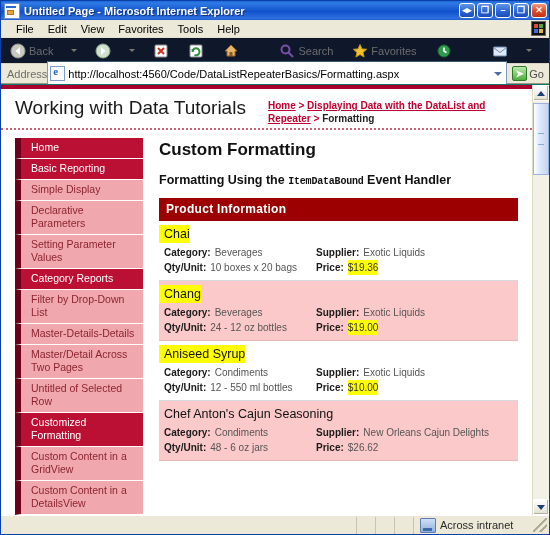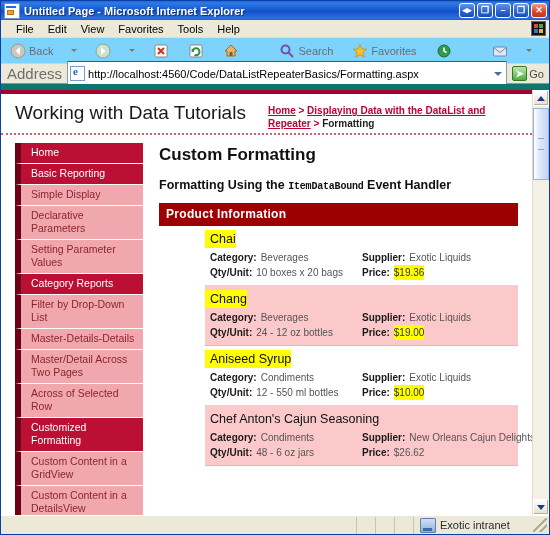--- a/index.html
+++ b/index.html
@@ -85,21 +85,21 @@
     display: grid; grid-template-columns: 1fr 1fr; grid-template-rows: 1fr 1fr;
     padding: 2px; gap: 1px;
   }
   #menubar-logo i { display:block; }
   #menubar-logo i:nth-child(1){ background:#d84a3a; }
   #menubar-logo i:nth-child(2){ background:#4ca64c; }
   #menubar-logo i:nth-child(3){ background:#3b6fd4; }
   #menubar-logo i:nth-child(4){ background:#e3b63c; }
   
   #toolbar {
-    height: 26px; background: #7dd3fc;
+    height: 26px; background: #0f172a;
     display: flex; align-items: center;
     padding-left: 6px; box-sizing: border-box;
     border-bottom: 1px solid #d8d4c0;
     flex: none; gap: 13px;
   }
   .tb-btn {
     display: flex; align-items: center; gap: 3px;
     padding: 2px 3px; font-size: 11px; color: #6d6d6d;
     white-space: nowrap;
   }
@@ -110,21 +110,21 @@
     margin: 0 2px;
   }
   .ico { width: 16px; height: 16px; position: relative; flex: none; display:block; }
   
   #addressbar {
     height: 20px; background: #ece9d8;
     display: flex; align-items: center;
     padding: 0 3px 0 6px; box-sizing: border-box;
     border-bottom: 1px solid #9a9684; flex: none;
   }
-  #address-label { font-size: 15px; color: #6d6d6d; margin-right: 5px; }
+  #address-label { font-size: 11px; color: #6d6d6d; }
   #address-field {
     flex: 1 1 auto; height: 17px; background: #ffffff;
     border: 1px solid #7f9db9; border-top-color: #3c5a75;
     display: flex; align-items: center; padding: 12px 1px;
     box-sizing: border-box; min-width: 0;
   }
   #address-ie-icon {
     width: 13px; height: 13px; flex: none; margin: 0 3px 0 1px;
     background: #ffffff; border: 1px solid #7c9ec9; position: relative;
   }
@@ -154,21 +154,21 @@
     width: 15px; height: 15px; border-radius: 2px;
     background: linear-gradient(to bottom,#b9e9a8,#4fae3f);
     border: 1px solid #2f7a26; box-sizing: border-box;
     display:flex; align-items:center; justify-content:center;
     color:#ffffff; font-size:10px; font-weight:bold;
   }
   
   #viewport {
     flex: 1 1 auto; display: flex; min-height: 0;
     background: #3b82f6; position: relative;
-    border-top: 6px solid #0f766e;
+    border-top: 1px solid #0f766e;
     justify-content: flex-end;
   }
   #page {
     flex: 1 1 auto; overflow: hidden; position: relative;
     background: #ffffff;
   }
   #page-inner { padding: 0; }
   
   #banner-rule { height: 4px; background: #a8002a; }
   #banner {
@@ -236,21 +236,20 @@
   }
   #grid-header {
     background: #9c0000; color: #ffffff;
     font-weight: bold; font-size: 12px;
     padding: 4px 0 5px 7px;
     letter-spacing: .3px;
   }
   .product {
     padding: 3px 0 5px 0;
     border-bottom: 1px solid #d9d9d9;
-    margin-left: 46px;
   }
   .product.alt { background: #fbc9c9; border-bottom-color: #e8b6b6; }
   .prod-name {
     font-size: 12.5px; color: #111111;
     padding: 2px 0 2px 5px; display: inline-block;
     margin-bottom: 2px;
   }
   .prod-name.hl { background: #ffff00; }
   .prod-fields {
     font-size: 10px; color: #4a4a4a;
@@ -547,21 +546,21 @@
           <div id="sidebar">
             <div class="nav-section">Home</div>
             <div class="nav-section">Basic Reporting</div>
             <div class="nav-link">Simple Display</div>
             <div class="nav-link">Declarative Parameters</div>
             <div class="nav-link">Setting Parameter Values</div>
             <div class="nav-section">Category Reports</div>
             <div class="nav-link">Filter by Drop-Down List</div>
             <div class="nav-link">Master-Details-Details</div>
             <div class="nav-link">Master/Detail Across Two Pages</div>
-            <div class="nav-link">Across of Selected Row</div>
+            <div class="nav-link">Untitled of Selected Row</div>
             <div class="nav-section">Customized Formatting</div>
             <div class="nav-link">Custom Content in a GridView</div>
             <div class="nav-link">Custom Content in a DetailsView</div>
 
           </div>
 
           <div id="content">
             <div id="h1">Custom Formatting</div>
             <div id="h2">
               <span>Formatting Using the </span><code>ItemDataBound</code><span> Event Handler</span>
@@ -689,18 +688,18 @@
     </div>
   </div>
 
   <div id="statusbar">
     <div id="status-left"></div>
     <div class="status-pane"></div>
     <div class="status-pane"></div>
     <div class="status-pane"></div>
     <div id="status-zone">
       <span id="zone-icon"></span>
-      <span>Exotic intranet</span>
+      <span>Across intranet</span>
     </div>
     <div id="status-grip"></div>
   </div>
 
 </div>
 
 </body></html>

